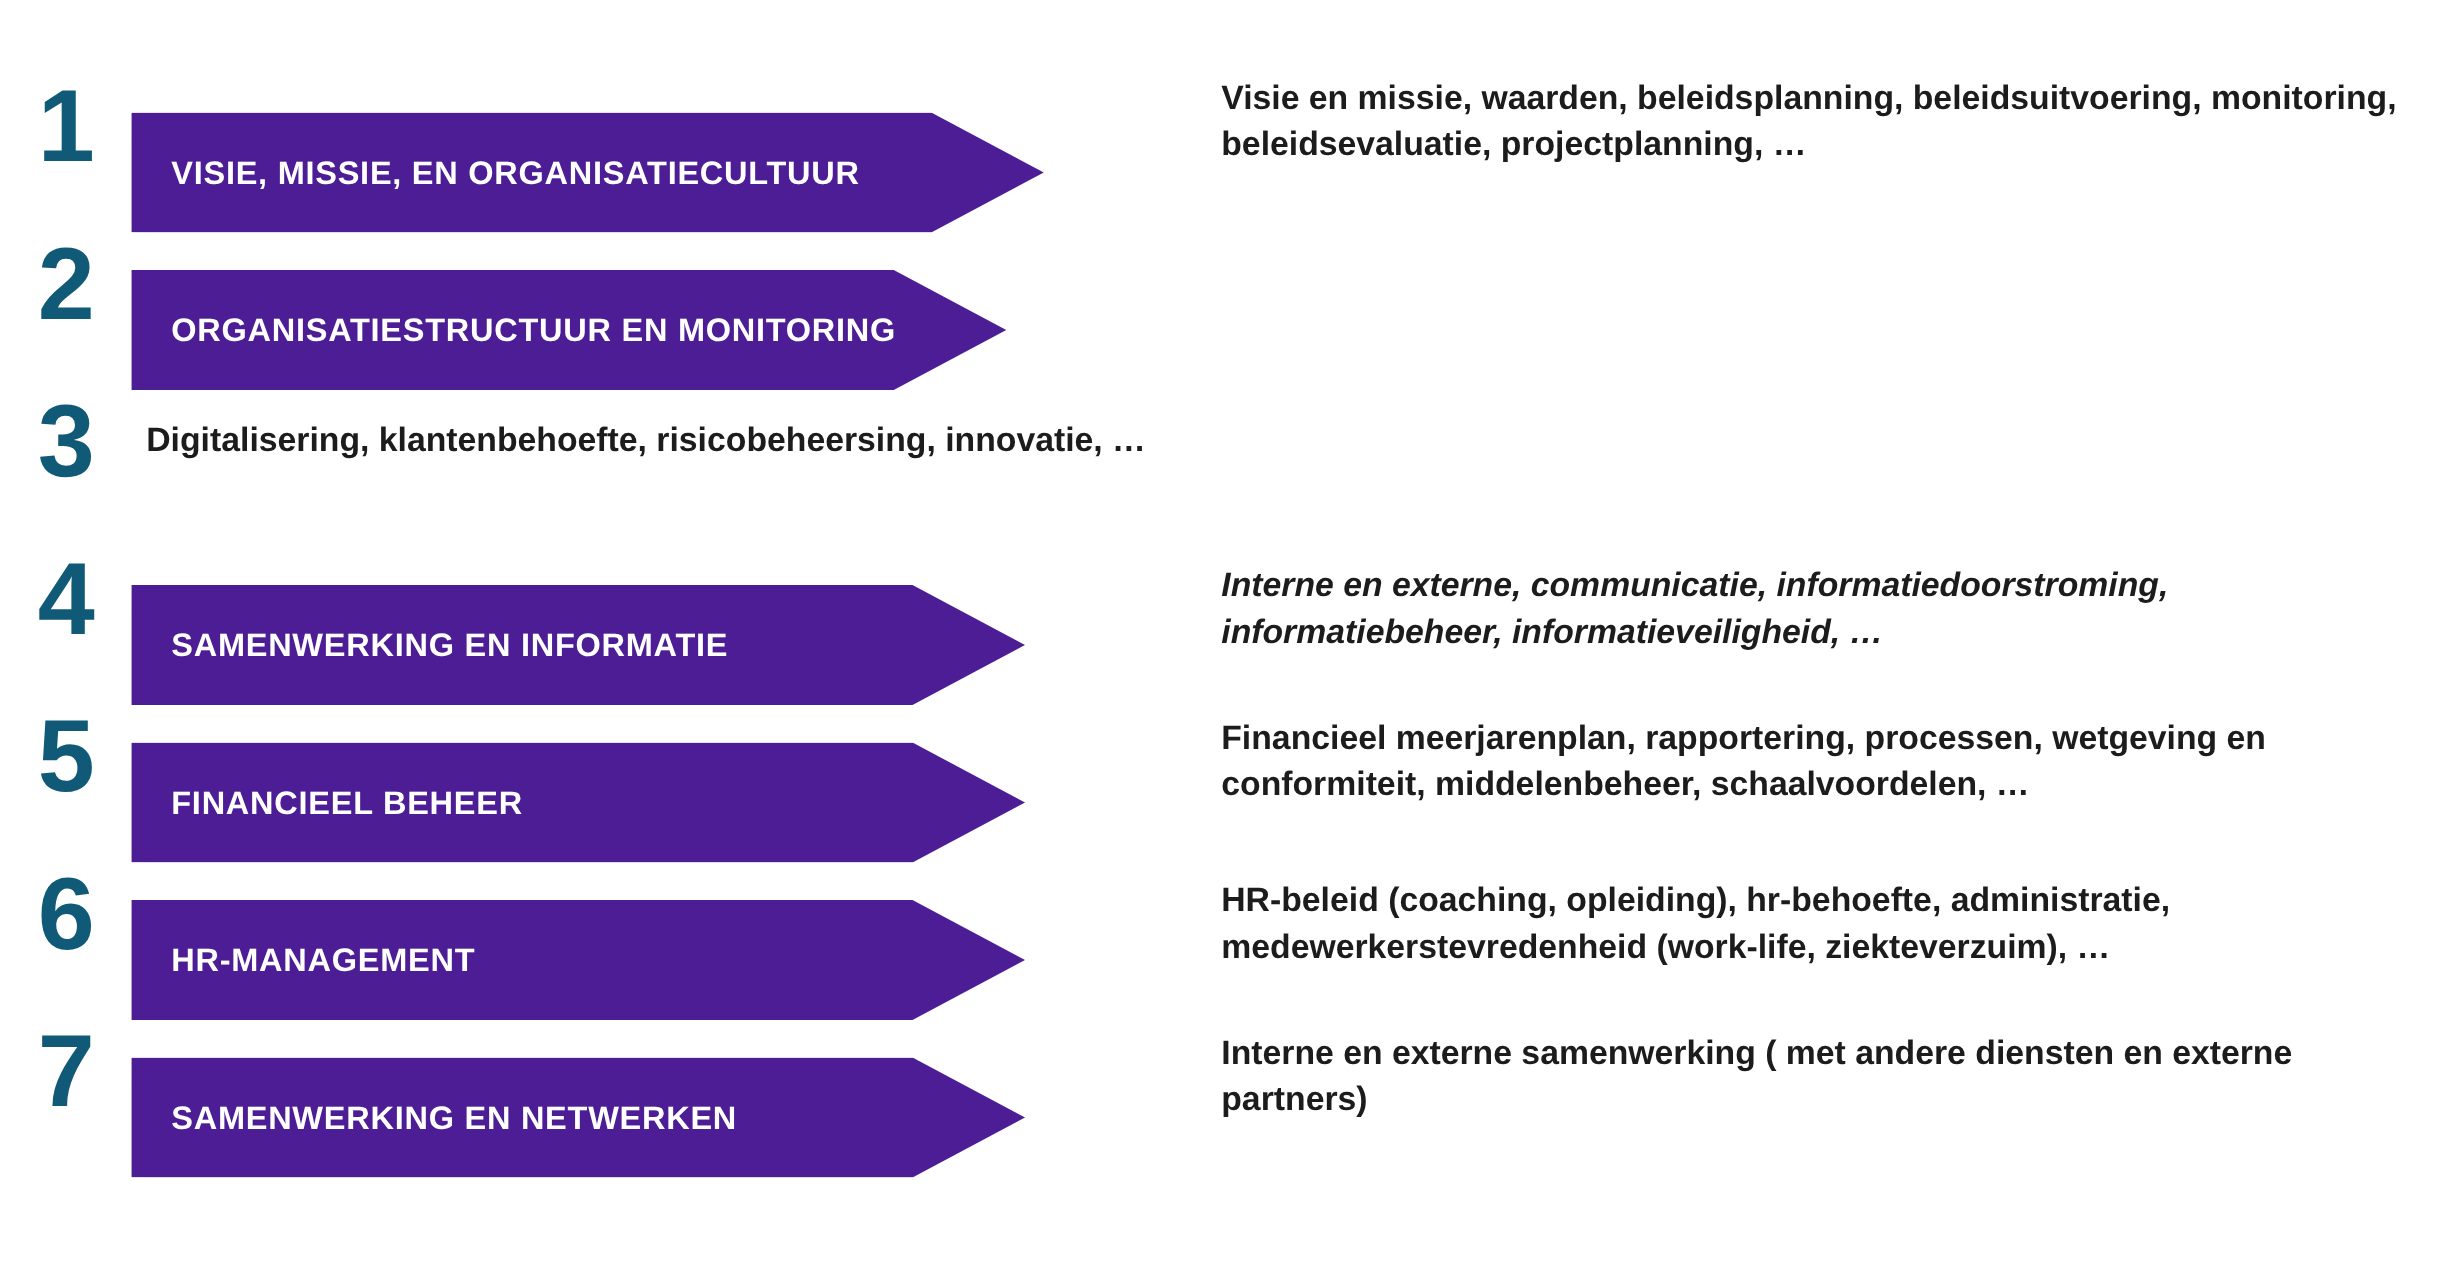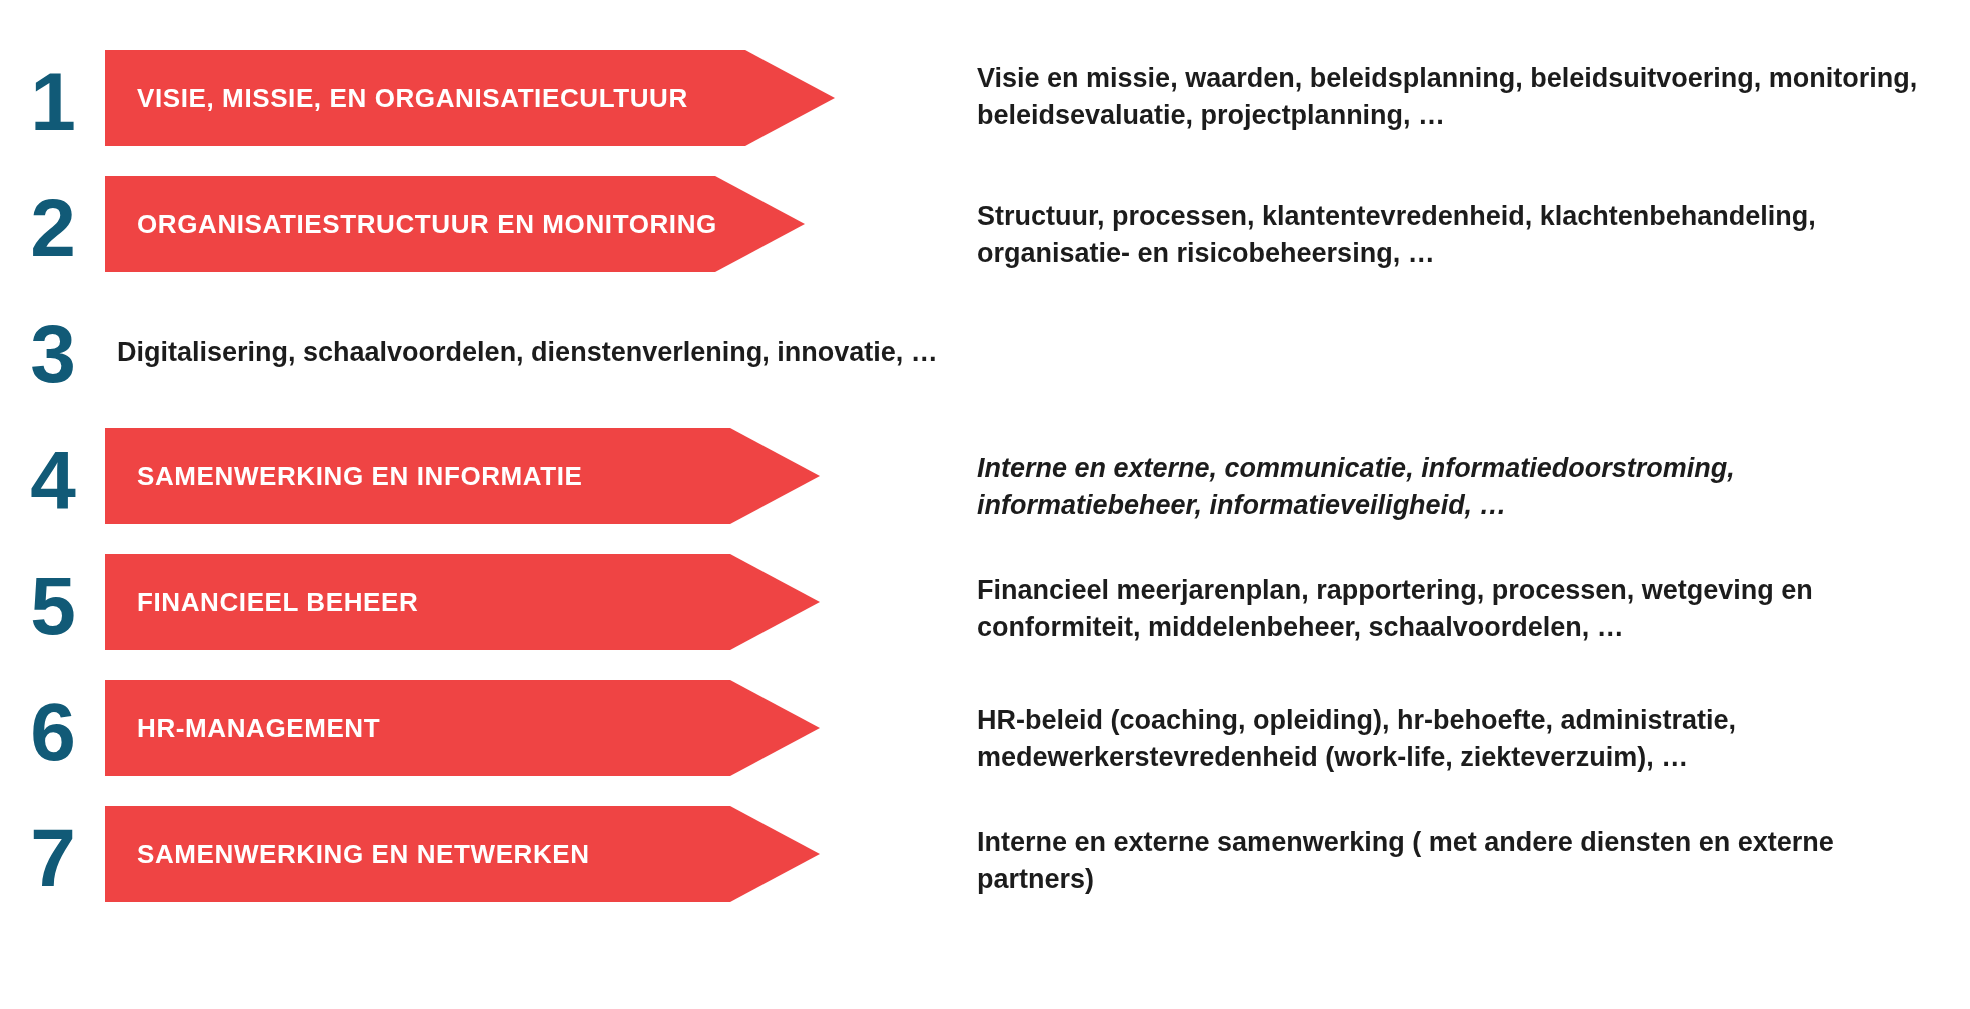--- a/index.html
+++ b/index.html
@@ -44,24 +44,25 @@
   .arrow-wrap {
     position: relative;
     width: 860px;
     min-width: 860px;
     height: 96px;
   }
 
   .arrow {
     position: relative;
     height: 96px;
-    background: #ef4444;
+    background: #4c1d95;
     display: flex;
     align-items: center;
     filter: drop-shadow(7px 9px 7px rgba(0,0,0,0.30));
+    margin-top: 40px;
   }
 
   .arrow-label {
     color: #ffffff;
     font-size: 26px;
     font-weight: bold;
     letter-spacing: 0.6px;
     padding-left: 32px;
     white-space: nowrap;
   }
@@ -108,26 +109,25 @@
     <div class="desc">Visie en missie, waarden, beleidsplanning, beleidsuitvoering, monitoring, beleidsevaluatie, projectplanning, …</div>
   </div>
 
   <div class="row row-2">
     <div class="num">2</div>
     <div class="arrow-wrap">
       <div class="arrow">
         <span class="arrow-label">ORGANISATIESTRUCTUUR EN MONITORING</span>
       </div>
     </div>
-    <div class="desc">Structuur, processen, klantentevredenheid, klachtenbehandeling, organisatie- en risicobeheersing, …</div>
   </div>
 
   <div class="row row-3">
     <div class="num">3</div>
-    <div class="desc">Digitalisering, schaalvoordelen, dienstenverlening, innovatie, …</div>
+    <div class="desc">Digitalisering, klantenbehoefte, risicobeheersing, innovatie, …</div>
   </div>
 
   <div class="row row-4">
     <div class="num">4</div>
     <div class="arrow-wrap">
       <div class="arrow">
         <span class="arrow-label">SAMENWERKING EN INFORMATIE</span>
       </div>
     </div>
     <div class="desc">Interne en externe, communicatie, informatiedoorstroming, informatiebeheer, informatieveiligheid, …</div>

